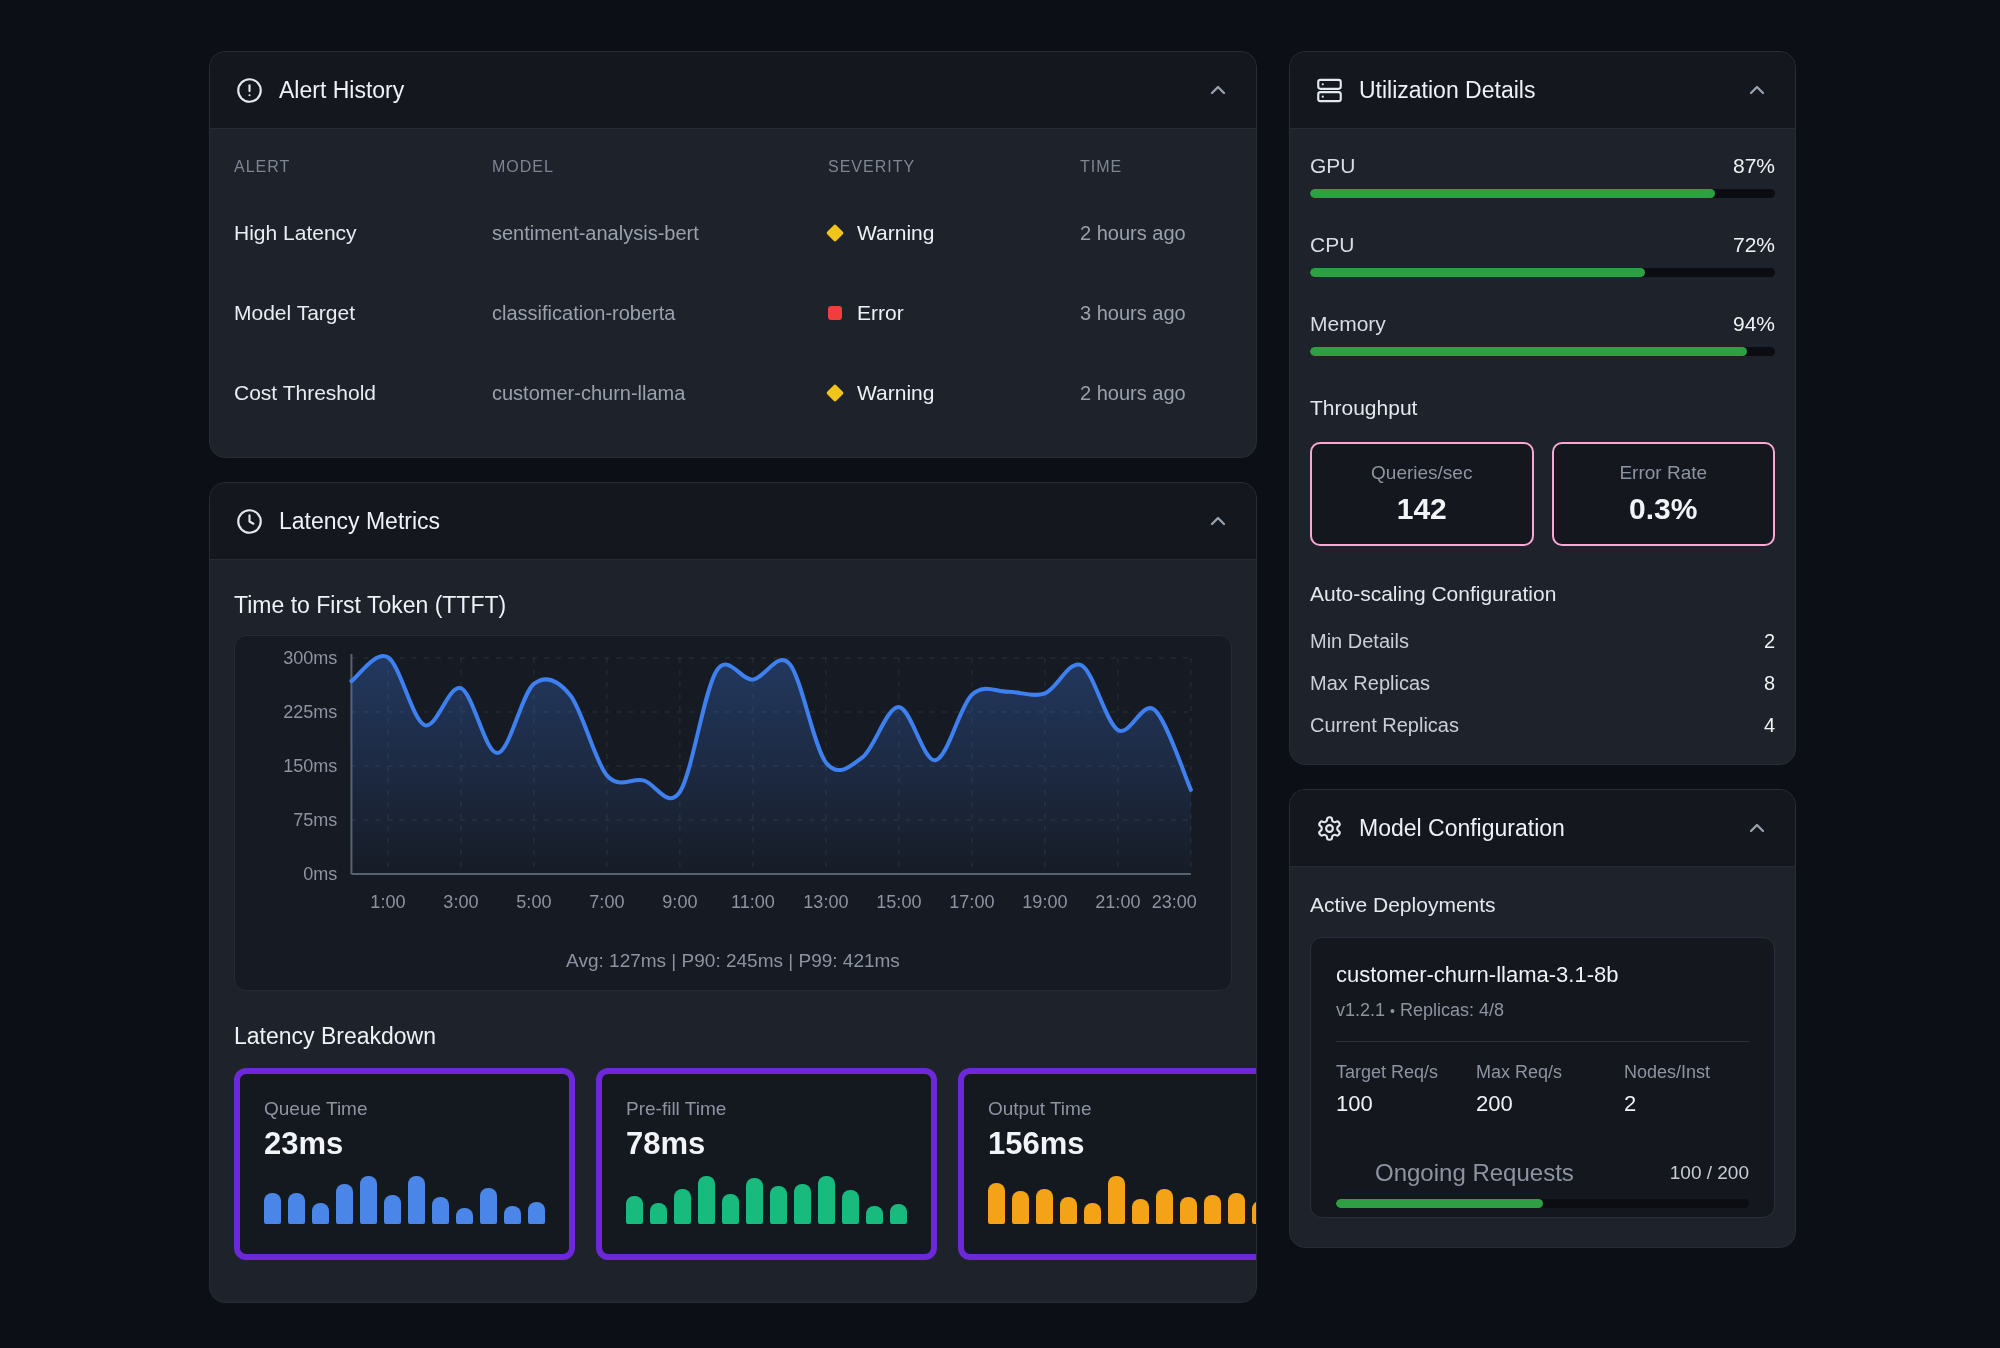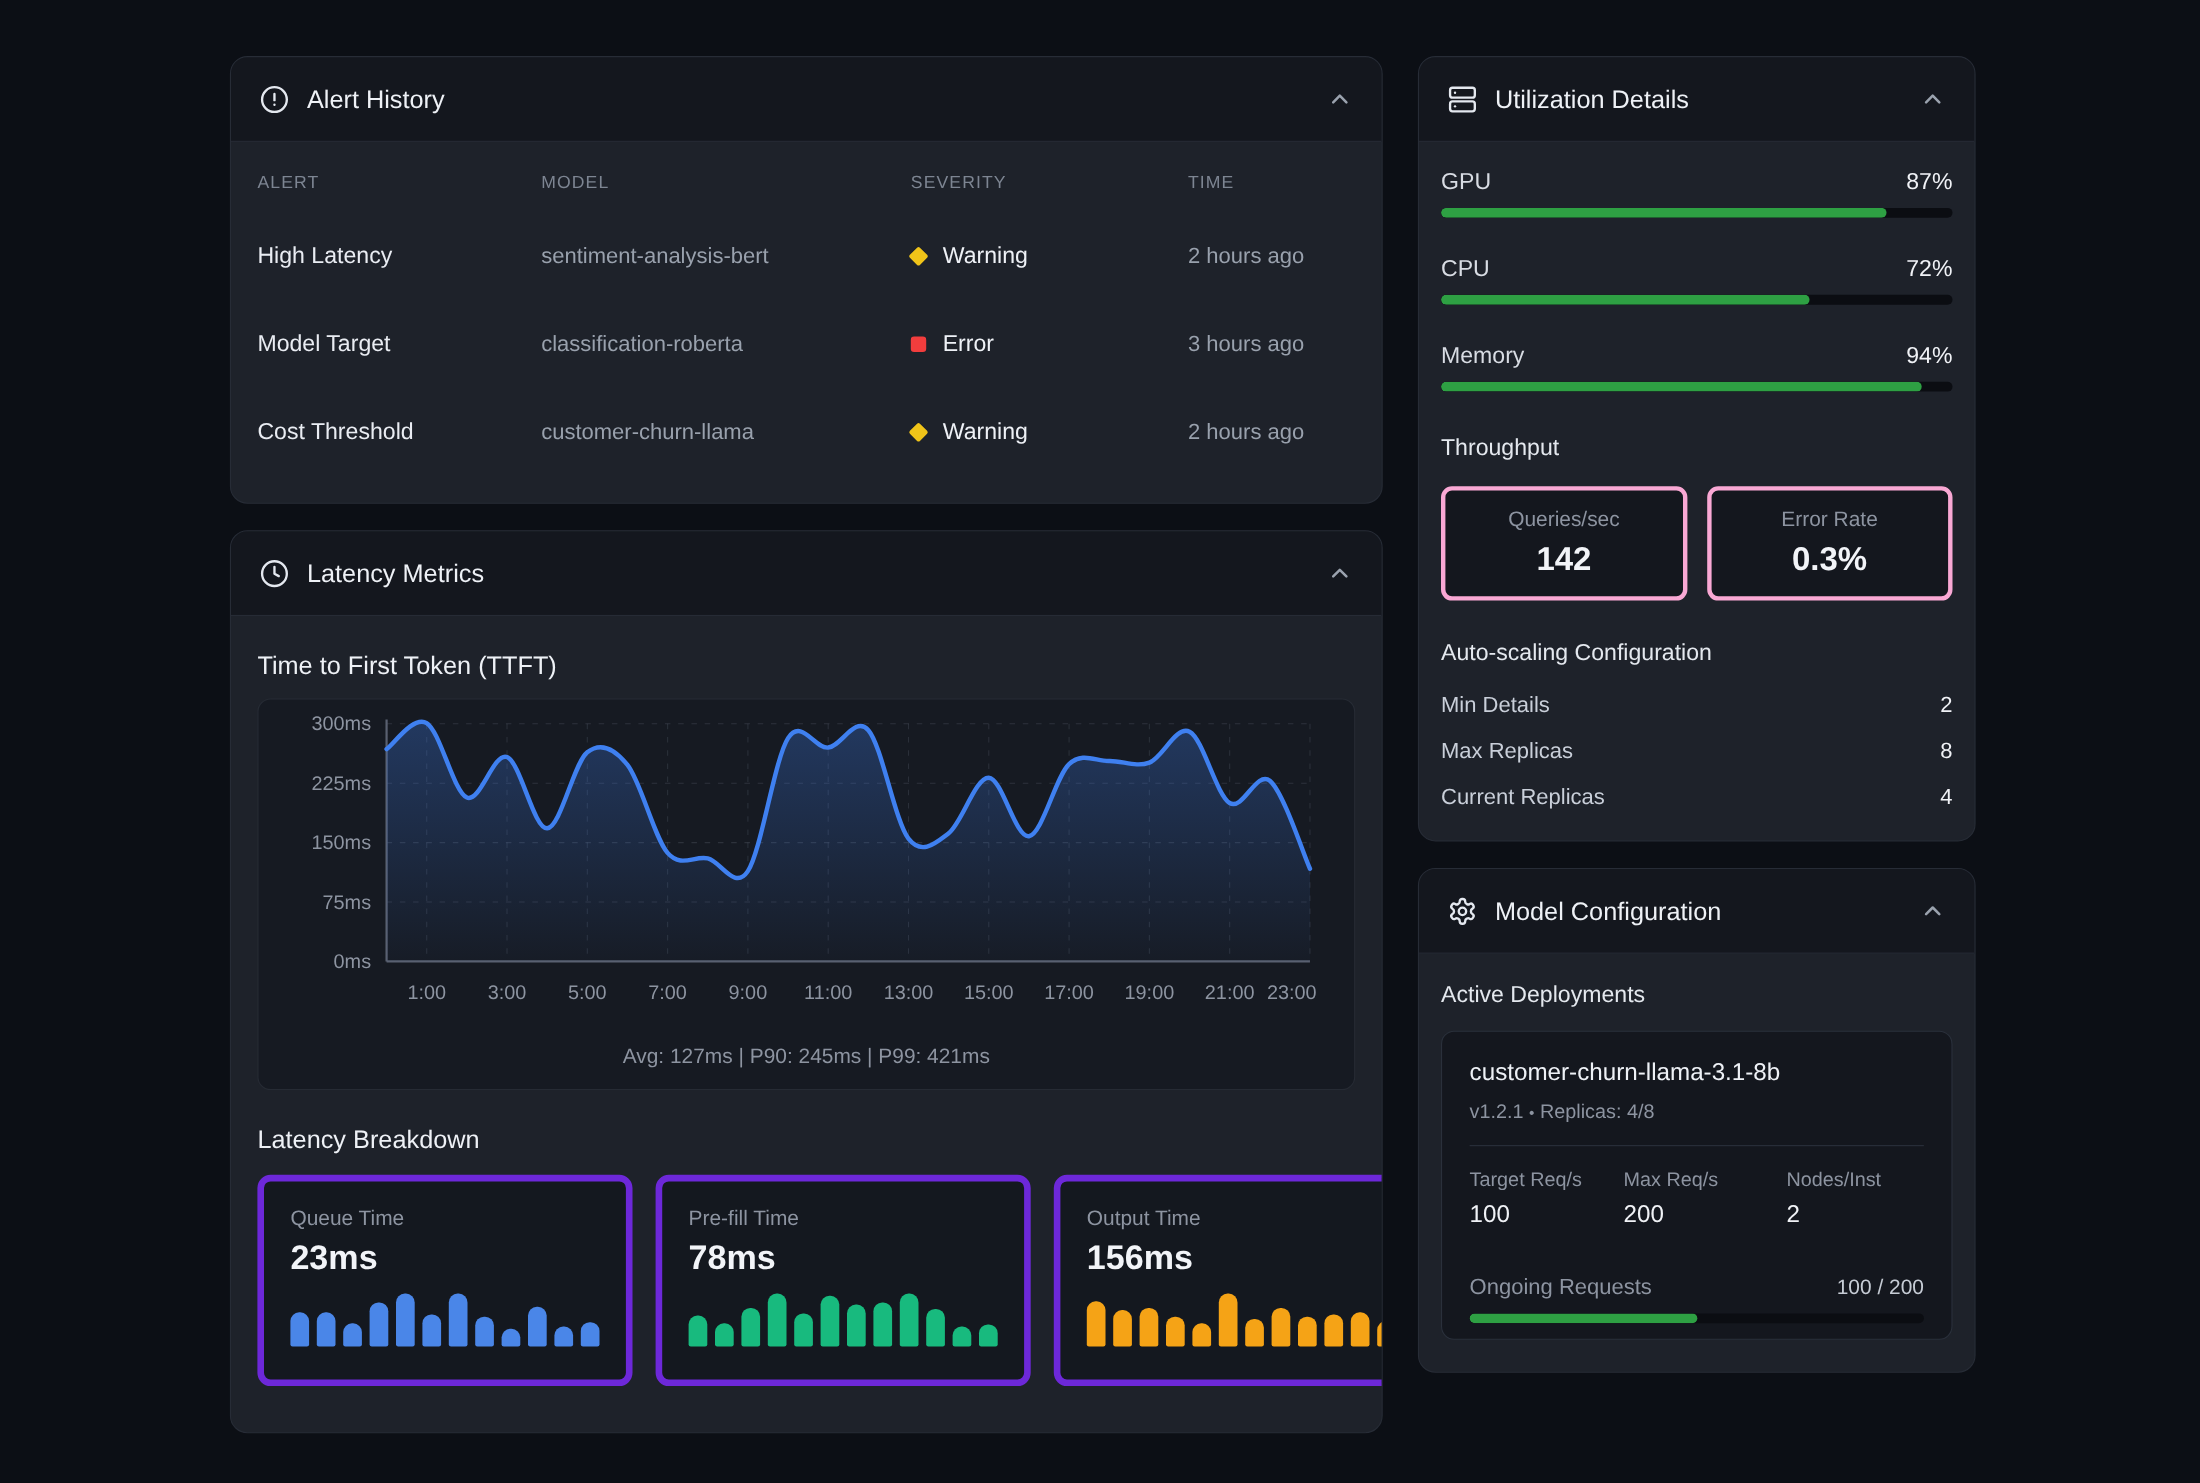--- a/index.html
+++ b/index.html
@@ -60,21 +60,21 @@
   .util-body { padding:24px 20px 0; }
   .gauge { margin-bottom:34px; }
   .gauge-top { display:flex; justify-content:space-between; align-items:center; height:26px; }
   .gauge-label { font-size:21px; color:#d8dce3; }
   .gauge-value { font-size:21px; color:#f0f2f6; }
   .track { margin-top:10px; height:9px; border-radius:5px; background:#0b0d12; overflow:hidden; }
   .fill  { height:100%; border-radius:5px; background:#2ea043; }
 
   .sub-title { font-size:21px; color:#e4e8ee; margin-top:40px; }
   .stat-grid { margin-top:22px; display:grid; grid-template-columns:1fr 1fr; gap:18px; }
-  .stat-box { height:104px; background:#14171e; border:4px solid #f9a8d4; border-radius:10px;
+  .stat-box { height:104px; background:#14171e; border:2px solid #f9a8d4; border-radius:10px;
               display:flex; flex-direction:column; align-items:center; justify-content:center; gap:8px; }
   .stat-label { font-size:19px; color:#8d94a1; }
   .stat-value { font-size:30px; font-weight:700; color:#f2f4f8; }
 
   .as-rows { margin-top:14px; }
   .as-row { height:42px; display:flex; justify-content:space-between; align-items:center; }
   .as-label { font-size:20px; color:#c9cfd9; }
   .as-value { font-size:20px; color:#f0f2f6; }
 
   
@@ -83,21 +83,21 @@
   .deploy-box { margin-top:20px; background:#14171e; border:1px solid #2a303b; border-radius:12px;
                 padding:24px 25px; height:281px; }
   .dep-name { font-size:22px; color:#eef1f6; }
   .dep-meta { margin-top:12px; font-size:18px; color:#8d94a1; display:flex; gap:5px; align-items:center; }
   .dep-dot { font-size:14px; }
   .dep-div { margin-top:20px; border-top:1px solid #2a303b; }
   .dep-stats { margin-top:20px; display:grid; grid-template-columns:140px 148px 1fr; }
   .dep-stat .lbl { font-size:18px; color:#8d94a1; }
   .dep-stat .val { font-size:22px; color:#f0f2f6; margin-top:8px; }
   .ongoing { margin-top:42px; display:flex; justify-content:space-between; align-items:center; }
-  .ongoing-label { font-size:20px; color:#8d94a1; }
+  .ongoing-label { font-size:24px; color:#8d94a1;margin-left:39px; }
   .ongoing-value { font-size:19px; color:#c6ccd5; }
 </style>
 </head>
 <body>
 
 <div id="canvas">
 
   <div class="col col-left">
 
     <section class="card" id="alert-card">

